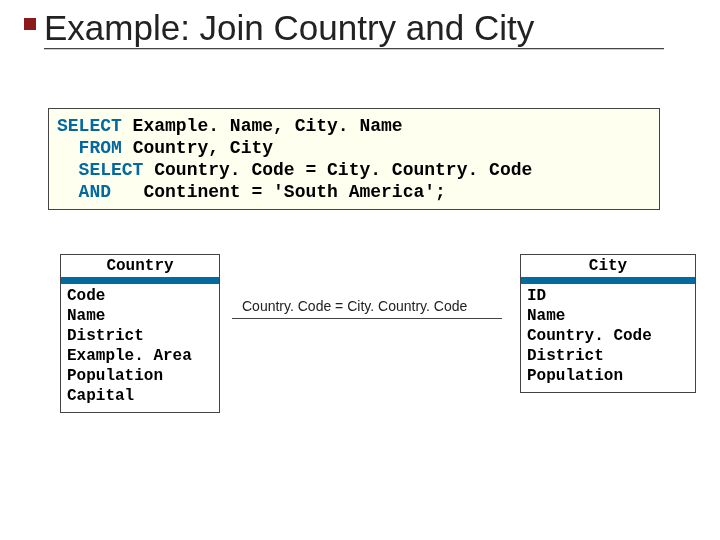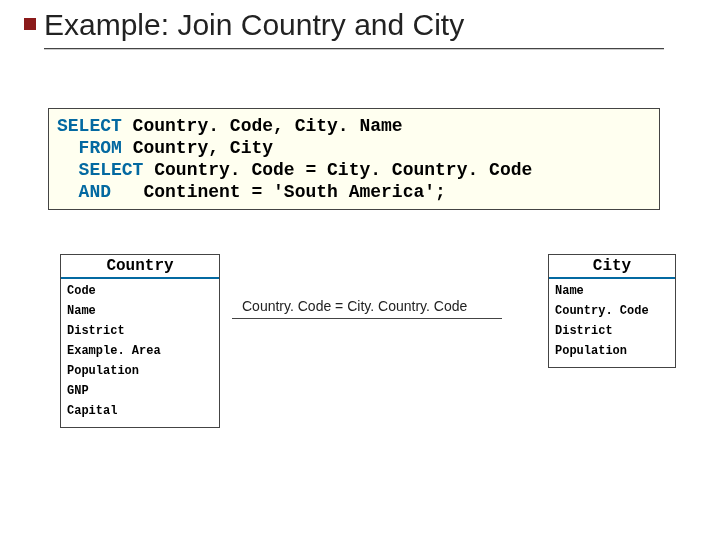--- a/index.html
+++ b/index.html
@@ -17,21 +17,21 @@
     top: 18px;
     left: 24px;
     width: 12px;
     height: 12px;
     background: #8b1a1a;
   }
   .title {
     position: absolute;
     top: 8px;
     left: 44px;
-    font-size: 30px;
+    font-size: 35px;
     color: #222;
   }
   .underline {
     position: absolute;
     top: 48px;
     left: 44px;
     width: 620px;
     height: 0;
     border-top: 1px solid #444;
     box-shadow: 0 1px 0 #ccc;
@@ -60,33 +60,33 @@
     border: 1px solid #444;
     background: #fff;
     box-sizing: border-box;
   }
   .tbl-header {
     text-align: center;
     font-family: "Courier New", monospace;
     font-size: 16px;
     font-weight: bold;
     padding: 2px 6px;
-    border-bottom: 2px solid #0369a1;
+    border-bottom: 7px solid #0369a1;
   }
   .tbl-body {
     padding: 2px 6px 6px 6px;
   }
   .tbl-body div {
     font-family: "Courier New", monospace;
-    font-size: 12px;
+    font-size: 16px;
     font-weight: bold;
     line-height: 20px;
   }
   .country { top: 254px; left: 60px; width: 160px; }
-  .city { top: 254px; left: 548px; width: 128px; }
+  .city { top: 254px; left: 520px; width: 176px; }
   .joincond {
     position: absolute;
     top: 298px;
     left: 242px;
     font-size: 14px;
     color: #222;
   }
   .hr-join {
     position: absolute;
     top: 318px;
@@ -96,43 +96,43 @@
   }
 </style>
 </head>
 <body>
 
 <div class="bullet"></div>
 <div class="title">Example: Join Country and City</div>
 <div class="underline"></div>
 
 <div class="codebox">
-<pre><span class="kw">SELECT</span><span> Country. Code, City. Name</span>
+<pre><span class="kw">SELECT</span><span> Example. Name, City. Name</span>
   <span class="kw">FROM</span><span> Country, City</span>
   <span class="kw">SELECT</span><span> Country. Code = City. Country. Code</span>
   <span class="kw">AND</span><span>   Continent = 'South America';</span></pre>
 </div>
 
 <div class="tbl country">
   <div class="tbl-header">Country</div>
   <div class="tbl-body">
     <div>Code</div>
     <div>Name</div>
     <div>District</div>
     <div>Example. Area</div>
     <div>Population</div>
-    <div>GNP</div>
     <div>Capital</div>
   </div>
 </div>
 
 <div class="joincond">Country. Code = City. Country. Code</div>
 <div class="hr-join"></div>
 
 <div class="tbl city">
   <div class="tbl-header">City</div>
   <div class="tbl-body">
+    <div>ID</div>
     <div>Name</div>
     <div>Country. Code</div>
     <div>District</div>
     <div>Population</div>
   </div>
 </div>
 
 </body></html>

